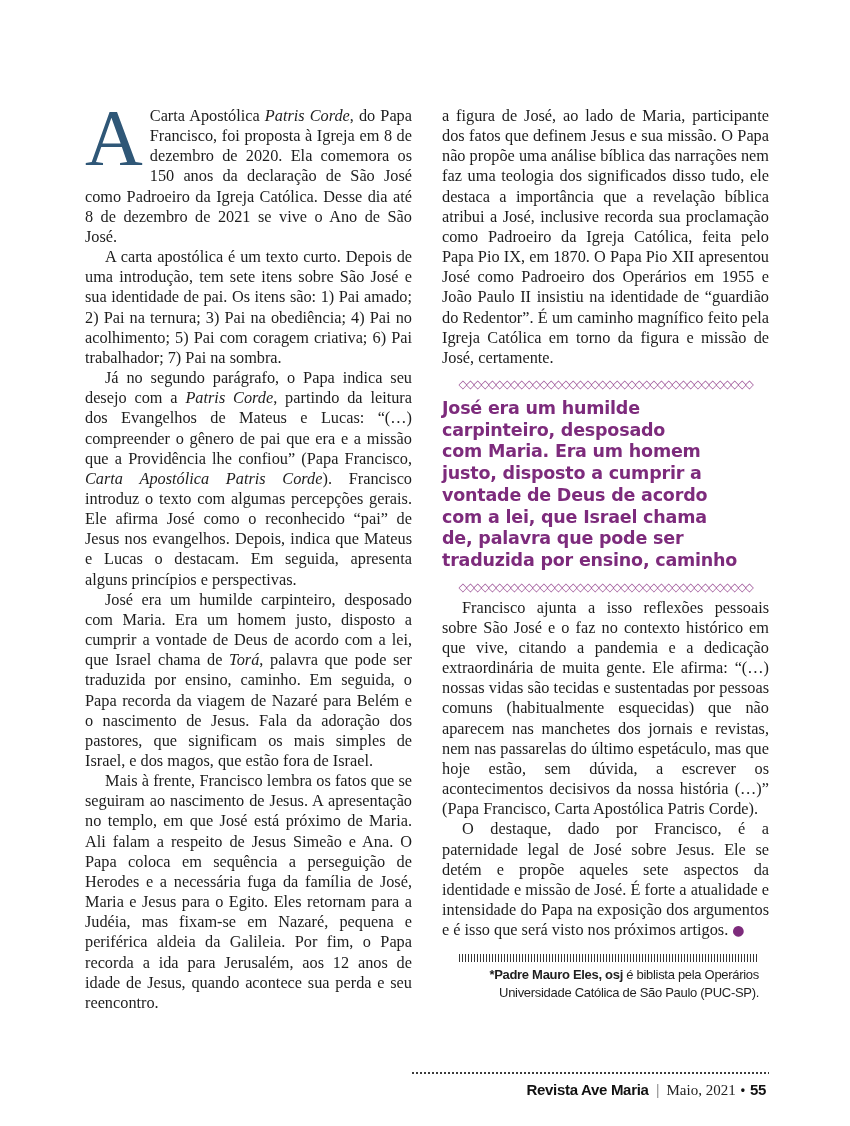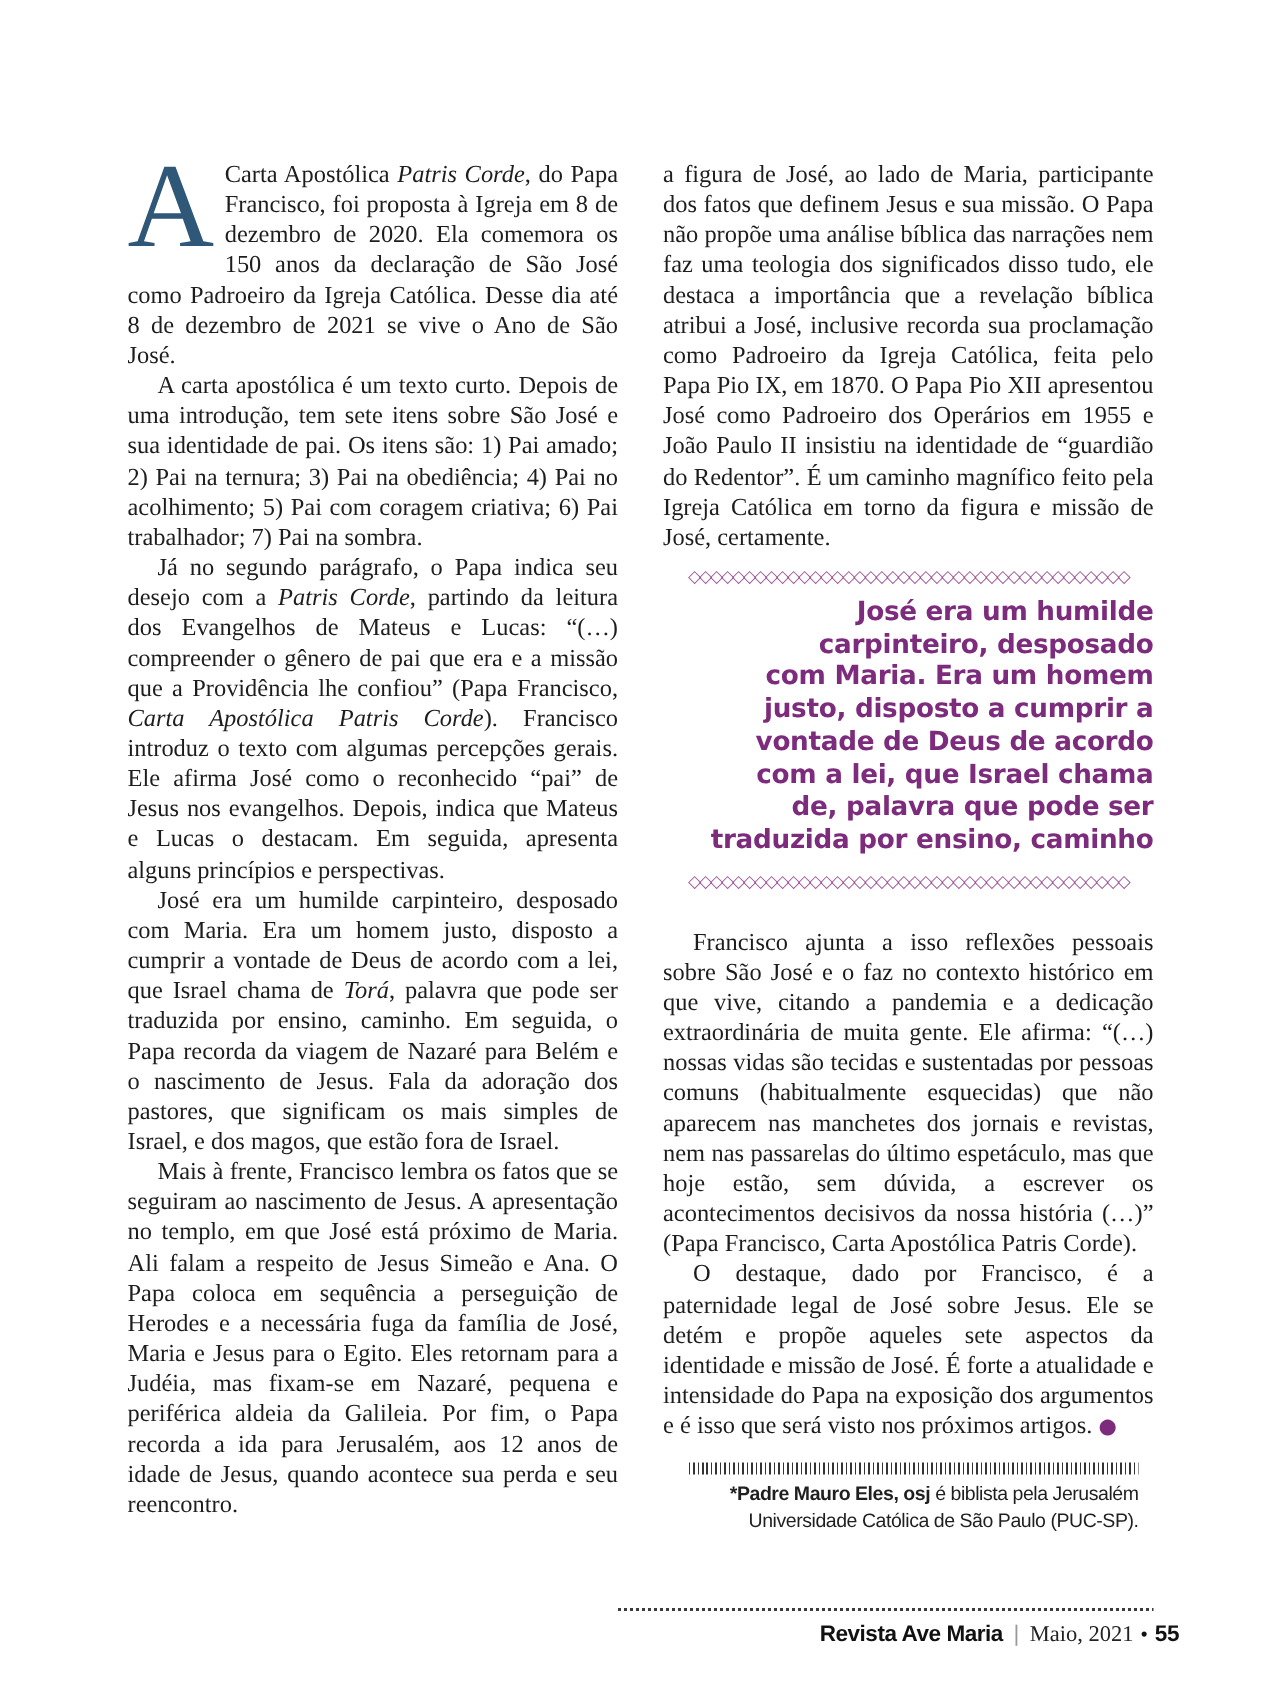--- a/index.html
+++ b/index.html
@@ -49,26 +49,26 @@
     text-align: center;
     margin: 9px 0 0 0;
   }
   .quote {
     font-family: "DejaVu Sans", sans-serif;
     font-weight: bold;
     color: var(--quote-color, #7d2b7c);
     font-size: 17.5px;
     line-height: 21.7px;
     letter-spacing: -0.2px;
-    text-align: right;
+    text-align: left;
     white-space: pre-line;
     margin: 7px 0 0 0;
   }
   .quote + .divider { margin-top: 8px; }
-  .after-quote .para:first-child { margin-top: 24px; }
+  .after-quote .para:first-child { margin-top: 4px; }
   .end-dot {
     color: var(--end-dot-color, #7d2b7c);
     font-size: 14px;
     font-family: "DejaVu Sans", sans-serif;
   }
   .author-note {
     margin: 14px 10px 0 auto;
     width: 300px;
     text-align: right;
     font-family: "Liberation Sans", sans-serif;
@@ -86,21 +86,21 @@
   .footer-rule {
     position: absolute;
     left: 412px;
     right: 81px;
     top: 1072px;
     height: 2px;
     background: repeating-linear-gradient(90deg, #3c3c3c 0 2px, transparent 2px 4px);
   }
   .footer {
     position: absolute;
-    right: 64px;
+    right: 84px;
     top: 1081px;
     font-size: 15px;
     white-space: nowrap;
   }
   .f-mag {
     font-family: "Liberation Sans", sans-serif;
     font-weight: bold;
     letter-spacing: -0.3px;
     color: #111111;
   }
@@ -159,21 +159,21 @@
 
       <div class="divider">◇◇◇◇◇◇◇◇◇◇◇◇◇◇◇◇◇◇◇◇◇◇◇◇◇◇◇◇◇◇◇◇◇◇◇◇◇◇◇◇</div>
 
       <div class="after-quote">
           <p class="para indent">Francisco ajunta a isso reflexões pessoais sobre São José e o faz no contexto histórico em que vive, citando a pandemia e a dedicação extraordinária de muita gente. Ele afirma: “(…) nossas vidas são tecidas e sustentadas por pessoas comuns (habitualmente esquecidas) que não aparecem nas manchetes dos jornais e revistas, nem nas passarelas do último espetáculo, mas que hoje estão, sem dúvida, a escrever os acontecimentos decisivos da nossa história (…)” (Papa Francisco, Carta Apostólica Patris Corde).</p>
           <p class="para indent">O destaque, dado por Francisco, é a paternidade legal de José sobre Jesus. Ele se detém e propõe aqueles sete aspectos da identidade e missão de José. É forte a atualidade e intensidade do Papa na exposição dos argumentos e é isso que será visto nos próximos artigos. <span class="end-dot">●</span></p>
         </div>
 
       <div class="author-note">
         <div class="note-rule"></div>
-        <span class="note-bold">*Padre Mauro Eles, osj</span><span> é biblista pela Jerusalém Universidade Católica de São Paulo (PUC-SP).</span>
+        <span class="note-bold">*Padre Mauro Eles, osj</span><span> é biblista pela Operários Universidade Católica de São Paulo (PUC-SP).</span>
       </div>
     </div>
 
   </div>
 
   <div class="footer-rule"></div>
 
   <div class="footer">
     <span class="f-mag">Revista Ave Maria</span><span class="f-sep">|</span><span class="f-date">Maio, 2021</span><span class="f-dot">•</span><span class="f-num">55</span>
   </div>

